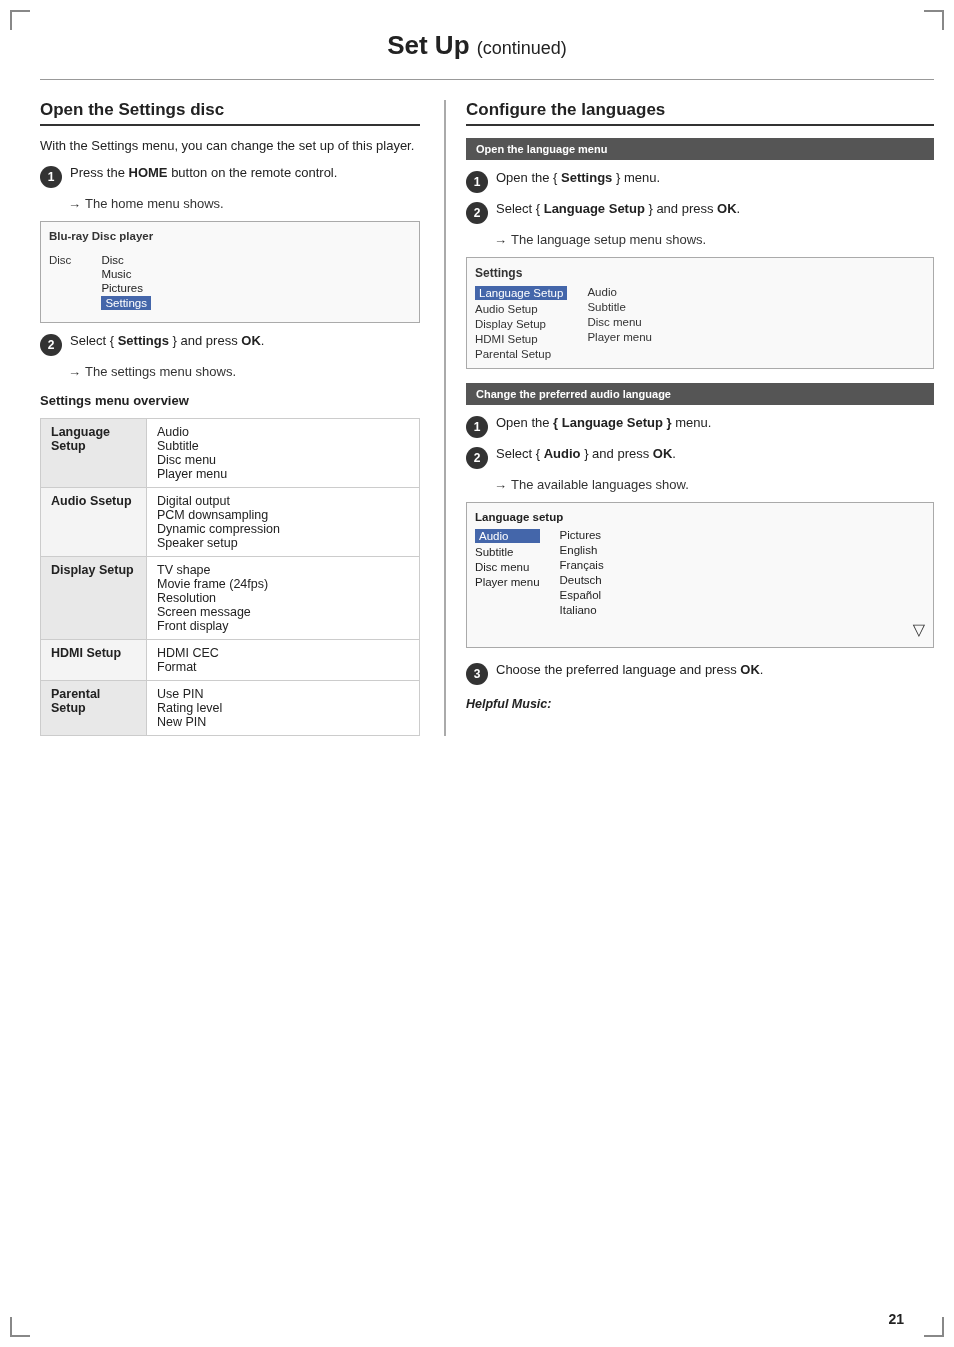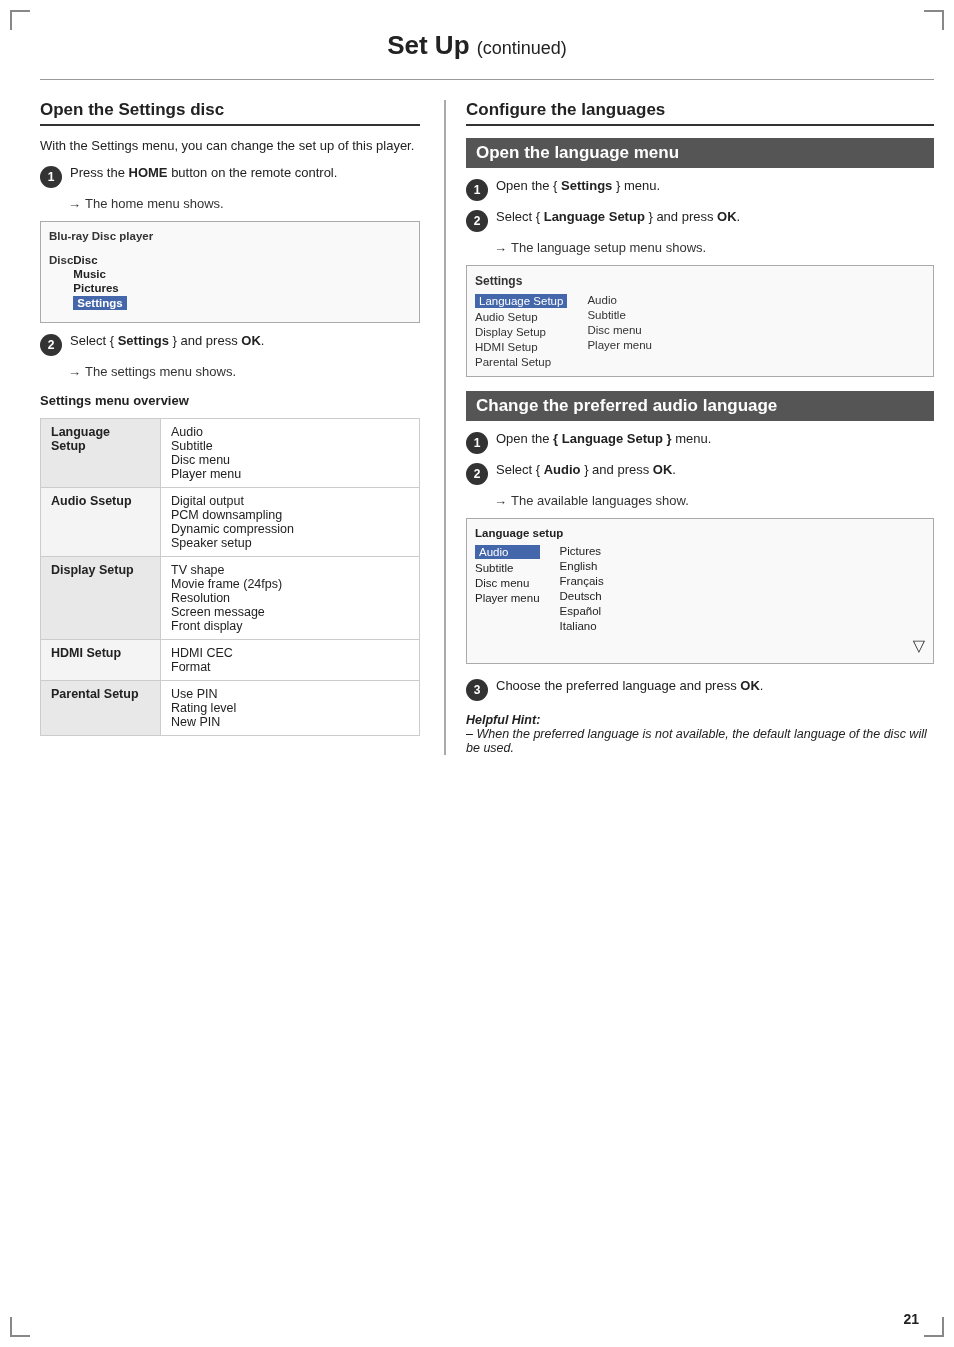--- a/index.html
+++ b/index.html
@@ -56,21 +56,21 @@
       font-size: 17px;
       font-weight: bold;
       border-bottom: 2px solid #333;
       padding-bottom: 4px;
       margin-bottom: 12px;
     }
 
     .subsection-heading {
       background: #555;
       color: #fff;
-      font-size: 17px;
+      font-size: 11px;
       font-weight: bold;
       padding: 5px 10px;
       margin-bottom: 10px;
     }
 
     
     .step {
       display: flex;
       align-items: flex-start;
       margin-bottom: 8px;
@@ -188,21 +188,21 @@
 
     .settings-table tr:nth-child(odd) td:first-child {
       background: #e8e8e8;
     }
 
     .settings-table tr:nth-child(even) td:first-child {
       background: #f4f4f4;
     }
 
     .settings-table td:first-child {
-      width: 120px;
+      width: 106px;
       font-weight: bold;
     }
 
     .settings-heading {
       font-weight: bold;
       font-size: 13px;
       margin: 14px 0 6px 0;
     }
 
     
@@ -256,21 +256,21 @@
 
     .helpful-hint .hint-title {
       font-style: italic;
       font-weight: bold;
     }
 
     
     .page-number {
       position: absolute;
       bottom: 20px;
-      right: 35px;
+      right: 50px;
       font-size: 14px;
       font-weight: bold;
     }
 
     
     .top-border {
       border-top: 1px solid #999;
       margin-bottom: 20px;
     }
 
@@ -341,21 +341,21 @@
       <div class="step">
         <div class="step-number">1</div>
         <div class="step-content">
           Press the <strong>HOME</strong> button on the remote control.
         </div>
       </div>
       <div class="arrow-result">The home menu shows.</div>
 
       <div class="bluray-screenshot">
         <div class="br-title">Blu-ray Disc player</div>
-        <div style="display:flex; padding: 4px 0; font-weight: bold;">
+        <div style="display:flex; gap: 30px; padding: 4px 0;">
           <div class="br-left">Disc</div>
           <div>
             <div style="font-size:11.5px; margin-bottom:2px;">Disc</div>
             <div style="font-size:11.5px; margin-bottom:2px;">Music</div>
             <div style="font-size:11.5px; margin-bottom:2px;">Pictures</div>
             <div style="font-size:11.5px; background:#4466aa; color:#fff; padding:1px 4px;">Settings</div>
           </div>
         </div>
       </div>
 
@@ -475,20 +475,19 @@
       </div>
 
       <div class="step">
         <div class="step-number">3</div>
         <div class="step-content">
           Choose the preferred language and press <strong>OK</strong>.
         </div>
       </div>
 
       <div class="helpful-hint">
-        <div class="hint-title">Helpful Hint:</div>
-        <p>– When the preferred language is not available, the default language of the disc will be used.</p>
+        <div class="hint-title">Helpful Music:</div>
       </div>
     </div>
   </div>
 
   <div class="page-number">21</div>
 </div>
 
 </body></html>

